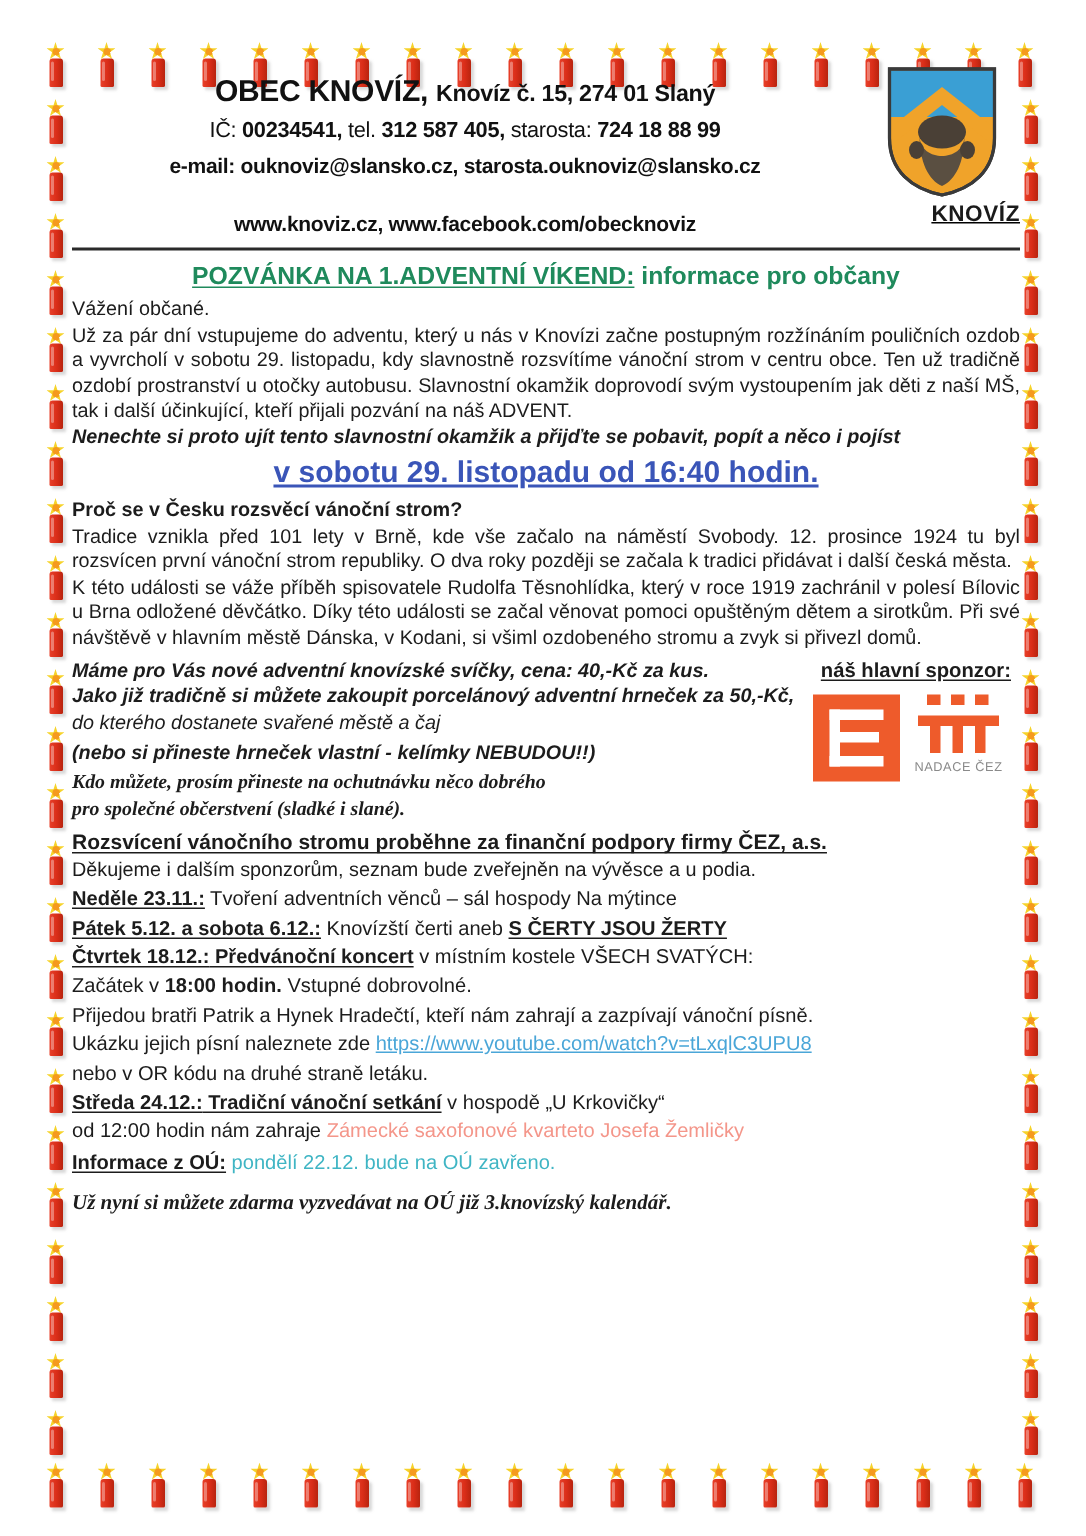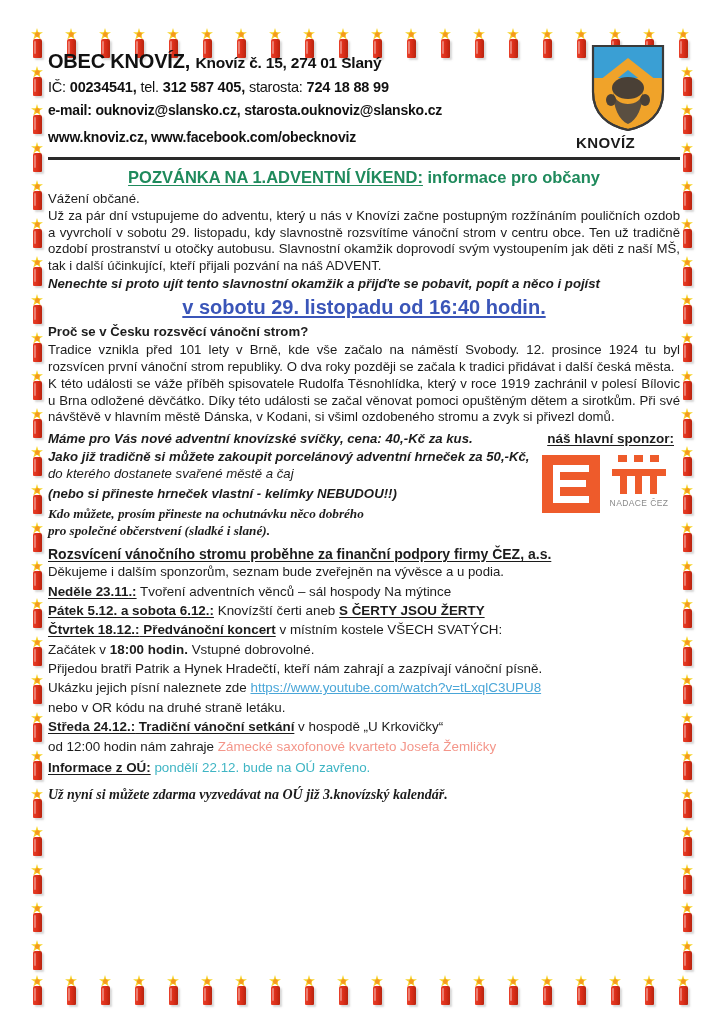--- a/index.html
+++ b/index.html
@@ -31,30 +31,30 @@
   .candle .body:before{
     content:"";position:absolute;left:1px;top:2px;width:2px;height:13px;
     background:rgba(255,255,255,.35);border-radius:1px;
   }
 
   
   .content{position:absolute;left:48px;top:42px;width:632px;}
 
   
   .header{display:flex;align-items:flex-start;justify-content:space-between;}
-  .header-text{flex:1;text-align:left;padding-top:6px;}
+  .header-text{flex:1;text-align:center;padding-top:6px;}
   .hl{color:#111;line-height:1.34;letter-spacing:-.2px;white-space:nowrap;}
   .hl1{font-size:20px;font-weight:bold;}
   .hl1 .small{font-size:15.5px;}
   .hl2{font-size:14.5px;font-weight:bold;margin-top:3px;}
   .hl2 .reg{font-weight:normal;}
   .hl3{font-size:14px;font-weight:bold;margin-top:4px;}
-  .hl4{font-size:14px;font-weight:bold;margin-top:8px;}
-
-  .crest-wrap{width:104px;text-align:left;margin-left:4px;padding-top:2px;}
+  .hl4{font-size:14px;font-weight:bold;margin-top:20px;}
+
+  .crest-wrap{width:104px;text-align:right;margin-left:4px;padding-top:2px;text-decoration:underline;}
   .crest{width:74px;height:88px;margin:0 auto;position:relative;}
   .crest svg{display:block;}
   .crest-name{font-size:15px;font-weight:bold;letter-spacing:.4px;color:#1b1b1b;margin-top:2px;}
 
   .rule{height:2.5px;background:#2a2a2a;margin:6px 0 8px 0;}
 
   
   .line{line-height:1.26;margin:0;}
   .just{text-align:justify;}
   .c-green{color:#1f8a5c;}

